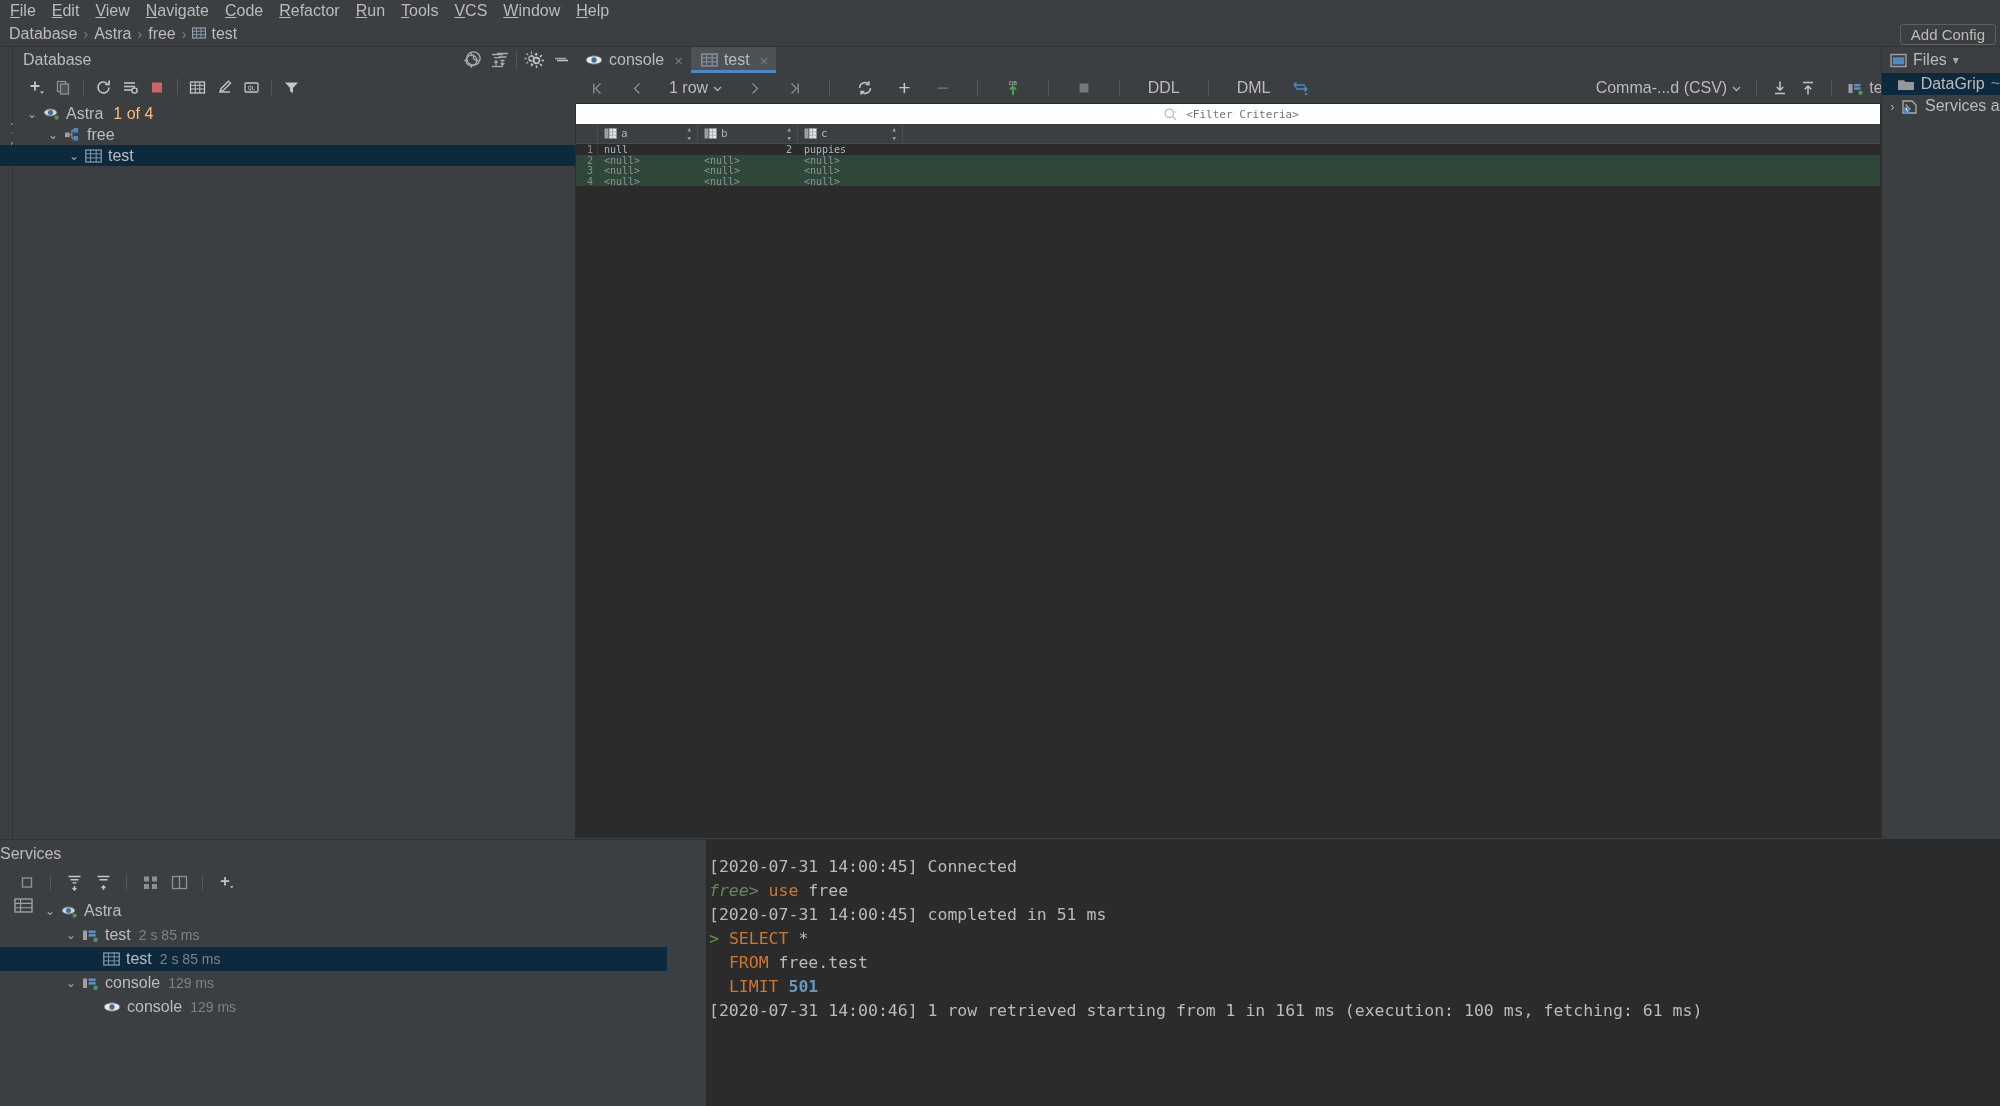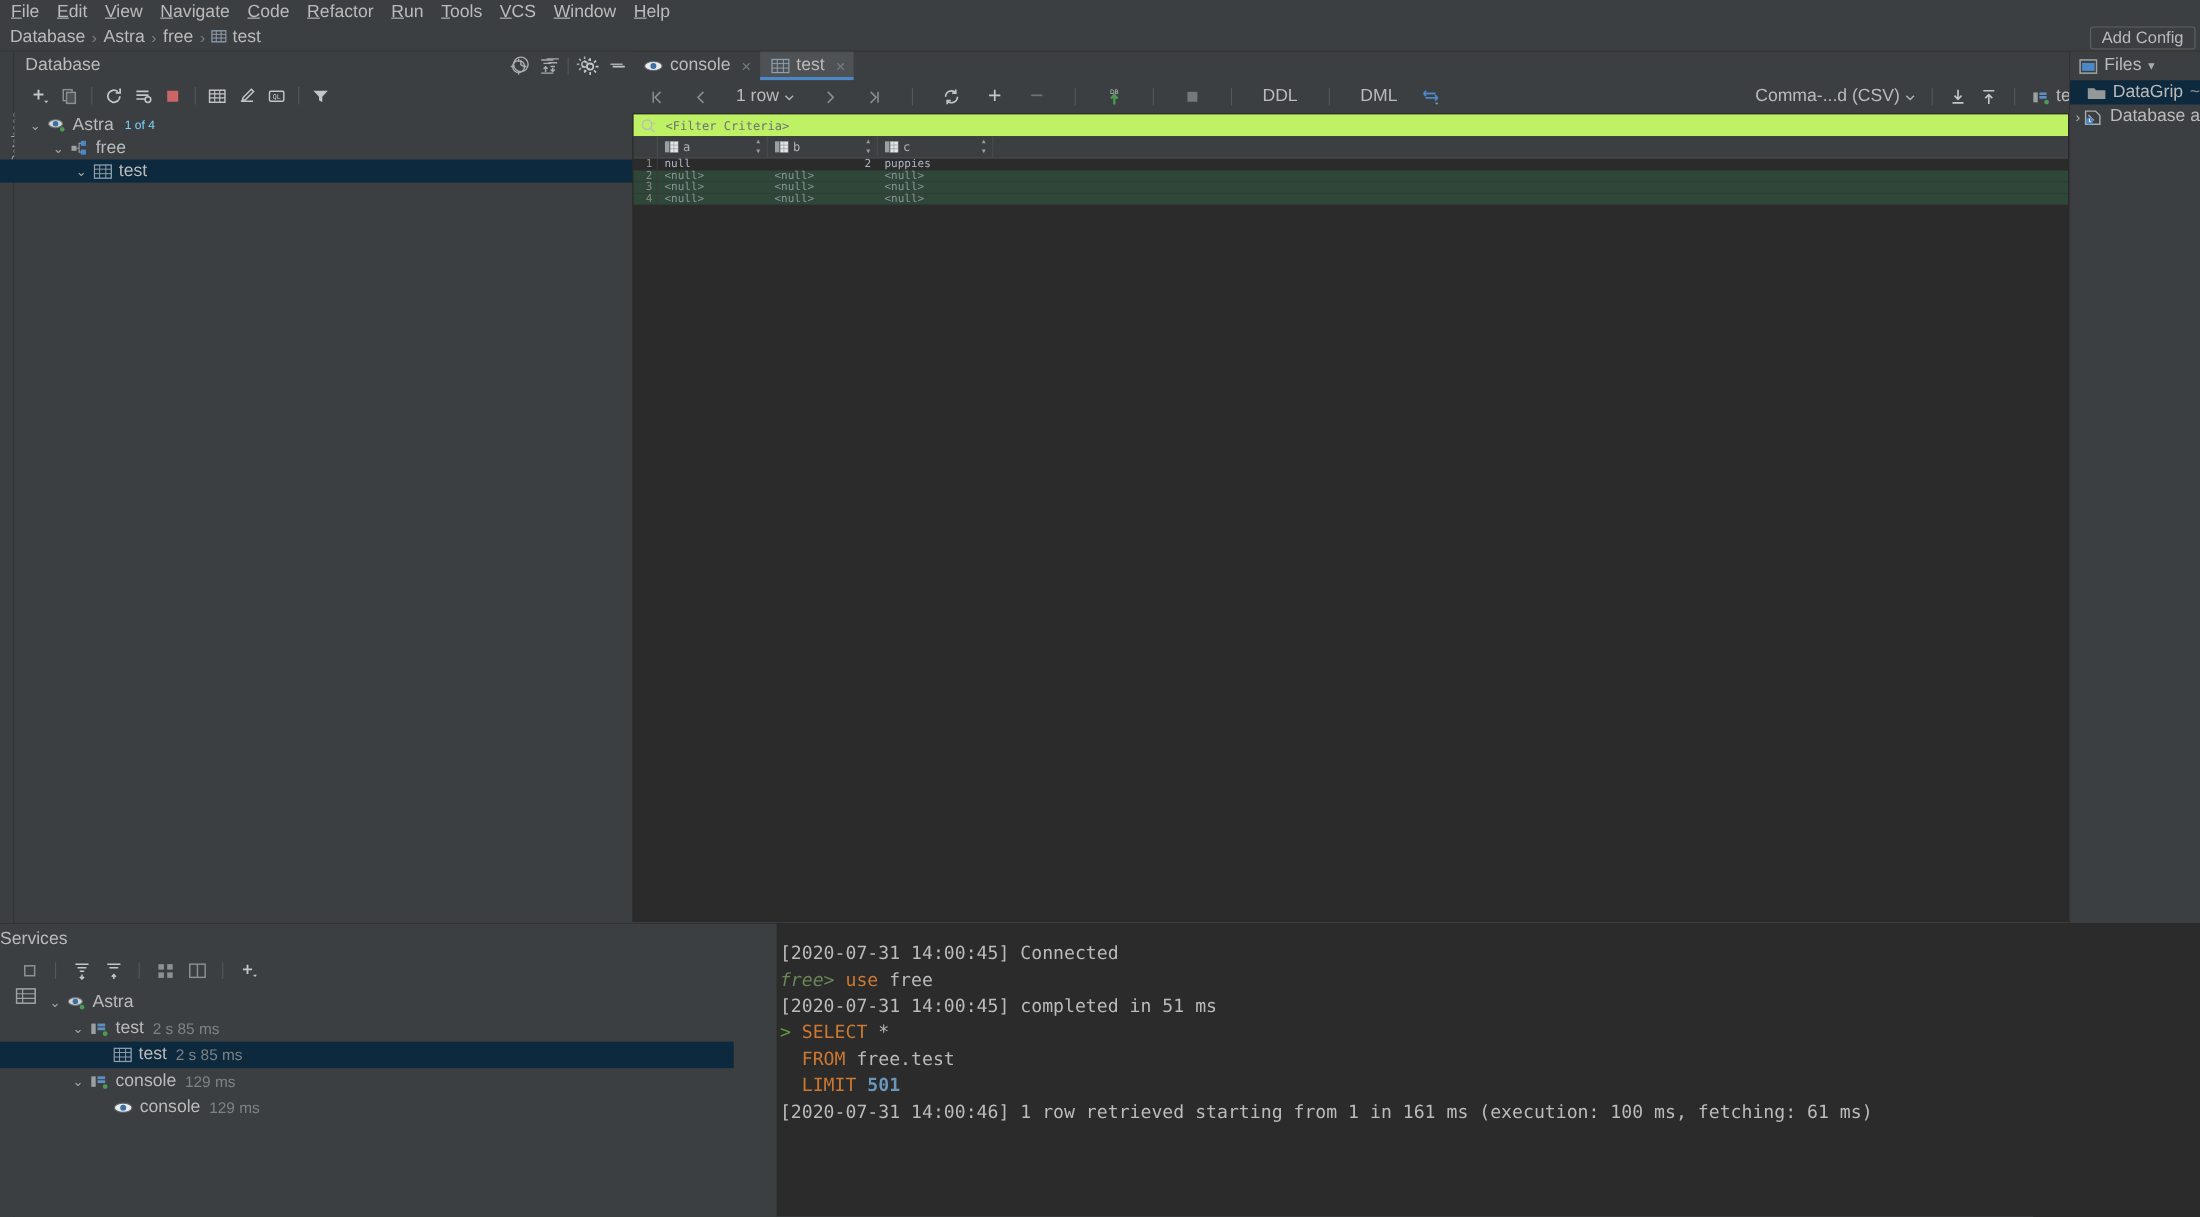--- a/index.html
+++ b/index.html
@@ -66,21 +66,21 @@
     height: 28px; display: flex; align-items: center; gap: 0px; padding-left: 10px;
   }
   .tb-btn { width: 27px; height: 26px; display: flex; align-items: center; justify-content: center; }
   .tb-sep { width: 1px; height: 16px; background: #555758; margin: 0 6px; }
 
   .tree { padding-top: 2px; font-size: 16px; }
   .tree-row { height: 21px; display: flex; align-items: center; white-space: nowrap; }
   .tree-row.selected { background: #0d293e; }
   .tree-row .tw { width: 14px; text-align: center; color: #a9a9a9; font-size: 12px; }
   .tree-label { color: #bbbbbb; margin-left: 6px; }
-  .tree-badge { color: #7dd3fc; font-size: 11px; margin-left: 10px; }
+  .tree-badge { color: #fdba74; font-size: 16px; margin-left: 10px; }
 
   
   .editor-toolstrip {
     position: absolute; left: 452px; top: 47px; width: 123px; height: 26px;
   }
   .tabs {
     position: absolute; left: 575px; top: 47px; width: 1425px; height: 26px;
     display: flex; align-items: flex-end;
   }
   .tab {
@@ -103,22 +103,22 @@
   .rt-rowcount { font-size: 16px; color: #bbbbbb; padding: 0 6px; display: flex; align-items: center; gap: 5px;}
   .rt-sep { width: 1px; height: 16px; background: #555758; margin: 0 9px; }
   .rt-btn { height: 24px; display: flex; align-items:center; justify-content:center; padding: 0 7px; color:#bbbbbb; font-size:16px;}
   .rt-right { margin-left: auto; display: flex; align-items: center; padding-right: 10px; }
 
   .grid-area {
     position: absolute; left: 575px; top: 103px; width: 1306px; height: 735px;
     background: #2b2b2b; border: 1px solid #2b2b2b;
   }
   .filterbar {
-    height: 20px; background: #bef264; display: flex; align-items: center;
-    padding-left: 6px; gap: 8px;
+    height: 20px; background: #ffffff; display: flex; align-items: center;
+    padding-left: 6px; gap: 8px; justify-content: center;
   }
   .filter-text {
     font-family: "DejaVu Sans Mono", monospace; font-size: 11px; color: #6e7375;
   }
   .grid { background: #2b2b2b; }
   .grid-head {
     height: 20px; display: flex; background: #3c3f41; border-bottom: 1px solid #4b4b4b;
   }
   .gh-rownum { width: 22px; border-right: 1px solid #4b4b4b; }
   .gh-cell {
@@ -749,18 +749,18 @@
         <div class="files-row">
           <span style="width:13px;text-align:center;color:#a9a9a9;font-size:13px;">›</span>
           <span class="ic" style="margin-left:2px;">
             <svg width="18" height="15" viewBox="0 0 18 15">
               <path d="M2 2h9l4 4v8H2z" fill="none" stroke="#a9acad" stroke-width="1.3"></path>
               <path d="M4.5 5.5l5 5" stroke="#a9acad" stroke-width="1.2"></path>
               <circle cx="5.5" cy="11" r="3.2" fill="#4a88c7"></circle>
               <path d="M5.5 9v2.1l1.4 0.9" stroke="#fff" stroke-width="1" fill="none"></path>
             </svg>
           </span>
-          <span class="tree-label">Database a</span>
+          <span class="tree-label">Services a</span>
         </div>
       </div>
   </div>
 
 </div>
 
 </body></html>

